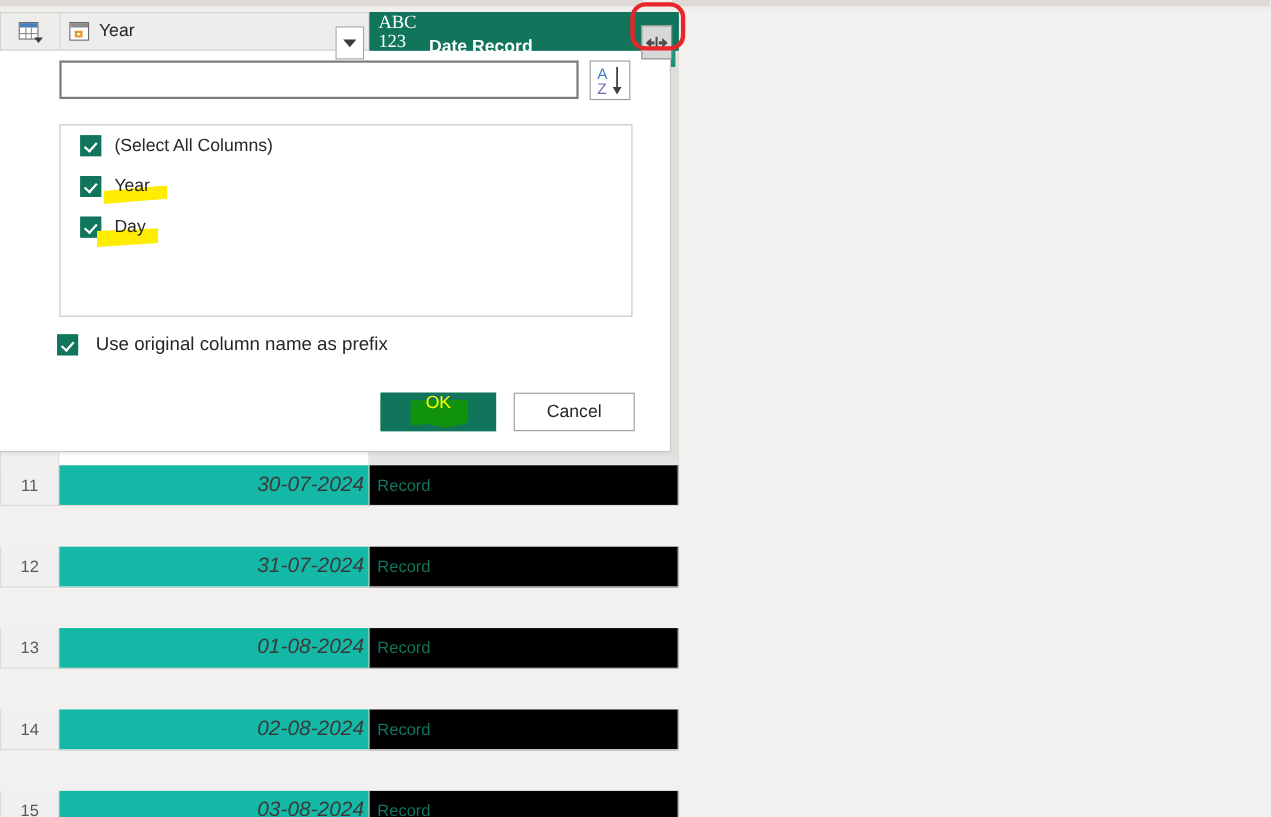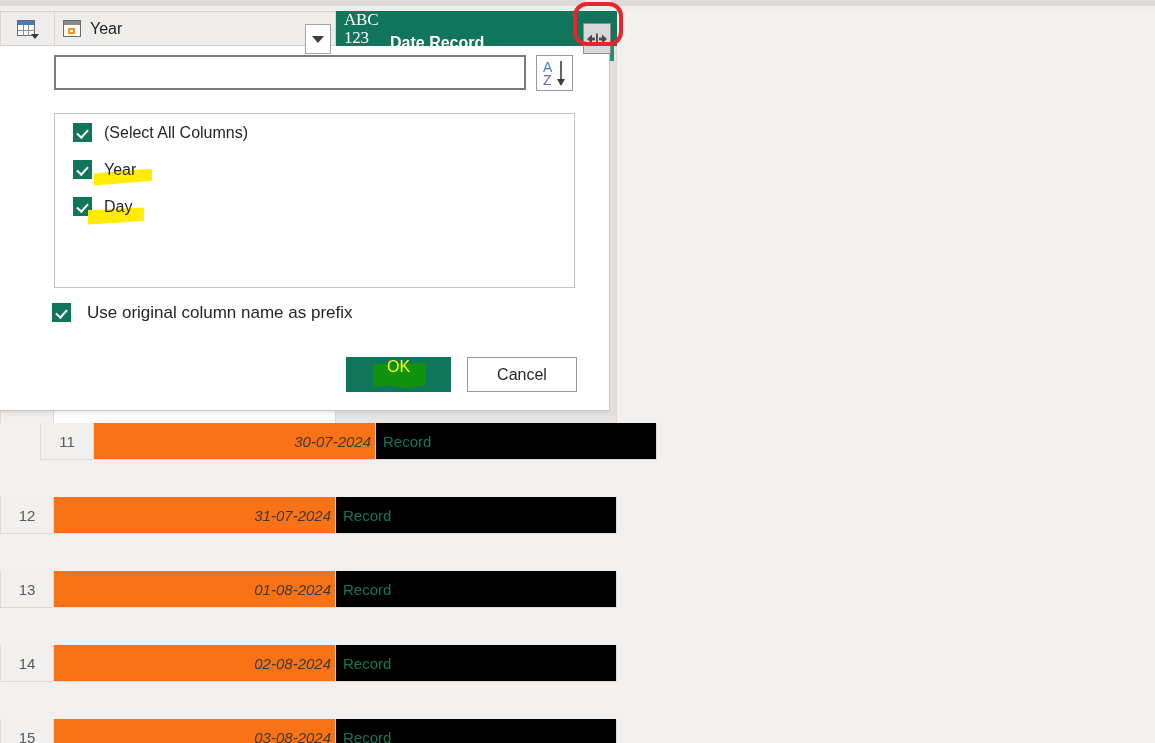--- a/index.html
+++ b/index.html
@@ -212,29 +212,29 @@
     border: 1px solid #dddad7;
     border-top: none;
     box-sizing: border-box;
     display: flex; align-items: center; justify-content: center;
     color: #5a5a5a;
     font-size: 15px;
   }
   .c-date {
     position: absolute; left: 54px; top: 0;
     width: 282px; height: 37px;
-    background: #f97316;
+    background: #14b8a6;
     border: 1px solid #dddad7;
     border-top: none;
     border-left: none;
     box-sizing: border-box;
     display: flex; align-items: center; justify-content: flex-end;
     padding-right: 4px;
     font-style: italic;
-    font-size: 15px;
+    font-size: 19px;
     color: #3a3a3a;
   }
   .c-record {
     position: absolute; left: 336px; top: 0;
     width: 281px; height: 37px;
     background: #000000;
     border: 1px solid #dddad7;
     border-top: none;
     border-left: none;
     box-sizing: border-box;
@@ -355,21 +355,21 @@
     position: absolute;
     background: #ffec00;
     z-index: 0;
   }
   .hl-wrap .li-text { z-index: 2; }
 
   .prefix-row {
     position: absolute;
     left: 52px; top: 257px;
     display: flex;
-    align-items: flex-start;
+    align-items: center;
   }
   .prefix-row .cbx { margin-right: 16px; }
   .prefix-label {
     font-size: 17px;
     color: #262626;
   }
 
   .btn-ok {
     position: absolute;
     left: 346px; top: 311px;
@@ -430,21 +430,21 @@
 <div class="top-strip-white"></div>
 <div class="top-strip2"></div>
 
 <div class="stub-row">
   <div class="stub-index"></div>
   <div class="stub-date"></div>
   <div class="stub-record"></div>
 </div>
 
 <div class="data-table" id="data-rows" style="top: 423px;">
-    <div class="drow" style="top: 0px; margin-left: 40px;">
+    <div class="drow" style="top: 0px;">
       <div class="c-index">11</div>
       <div class="c-date">30-07-2024</div>
       <div class="c-record">Record</div>
     </div>
     <div class="drow" style="top: 37px;">
       <div class="c-index">12</div>
       <div class="c-date">31-07-2024</div>
       <div class="c-record">Record</div>
     </div>
     <div class="drow" style="top: 74px;">

